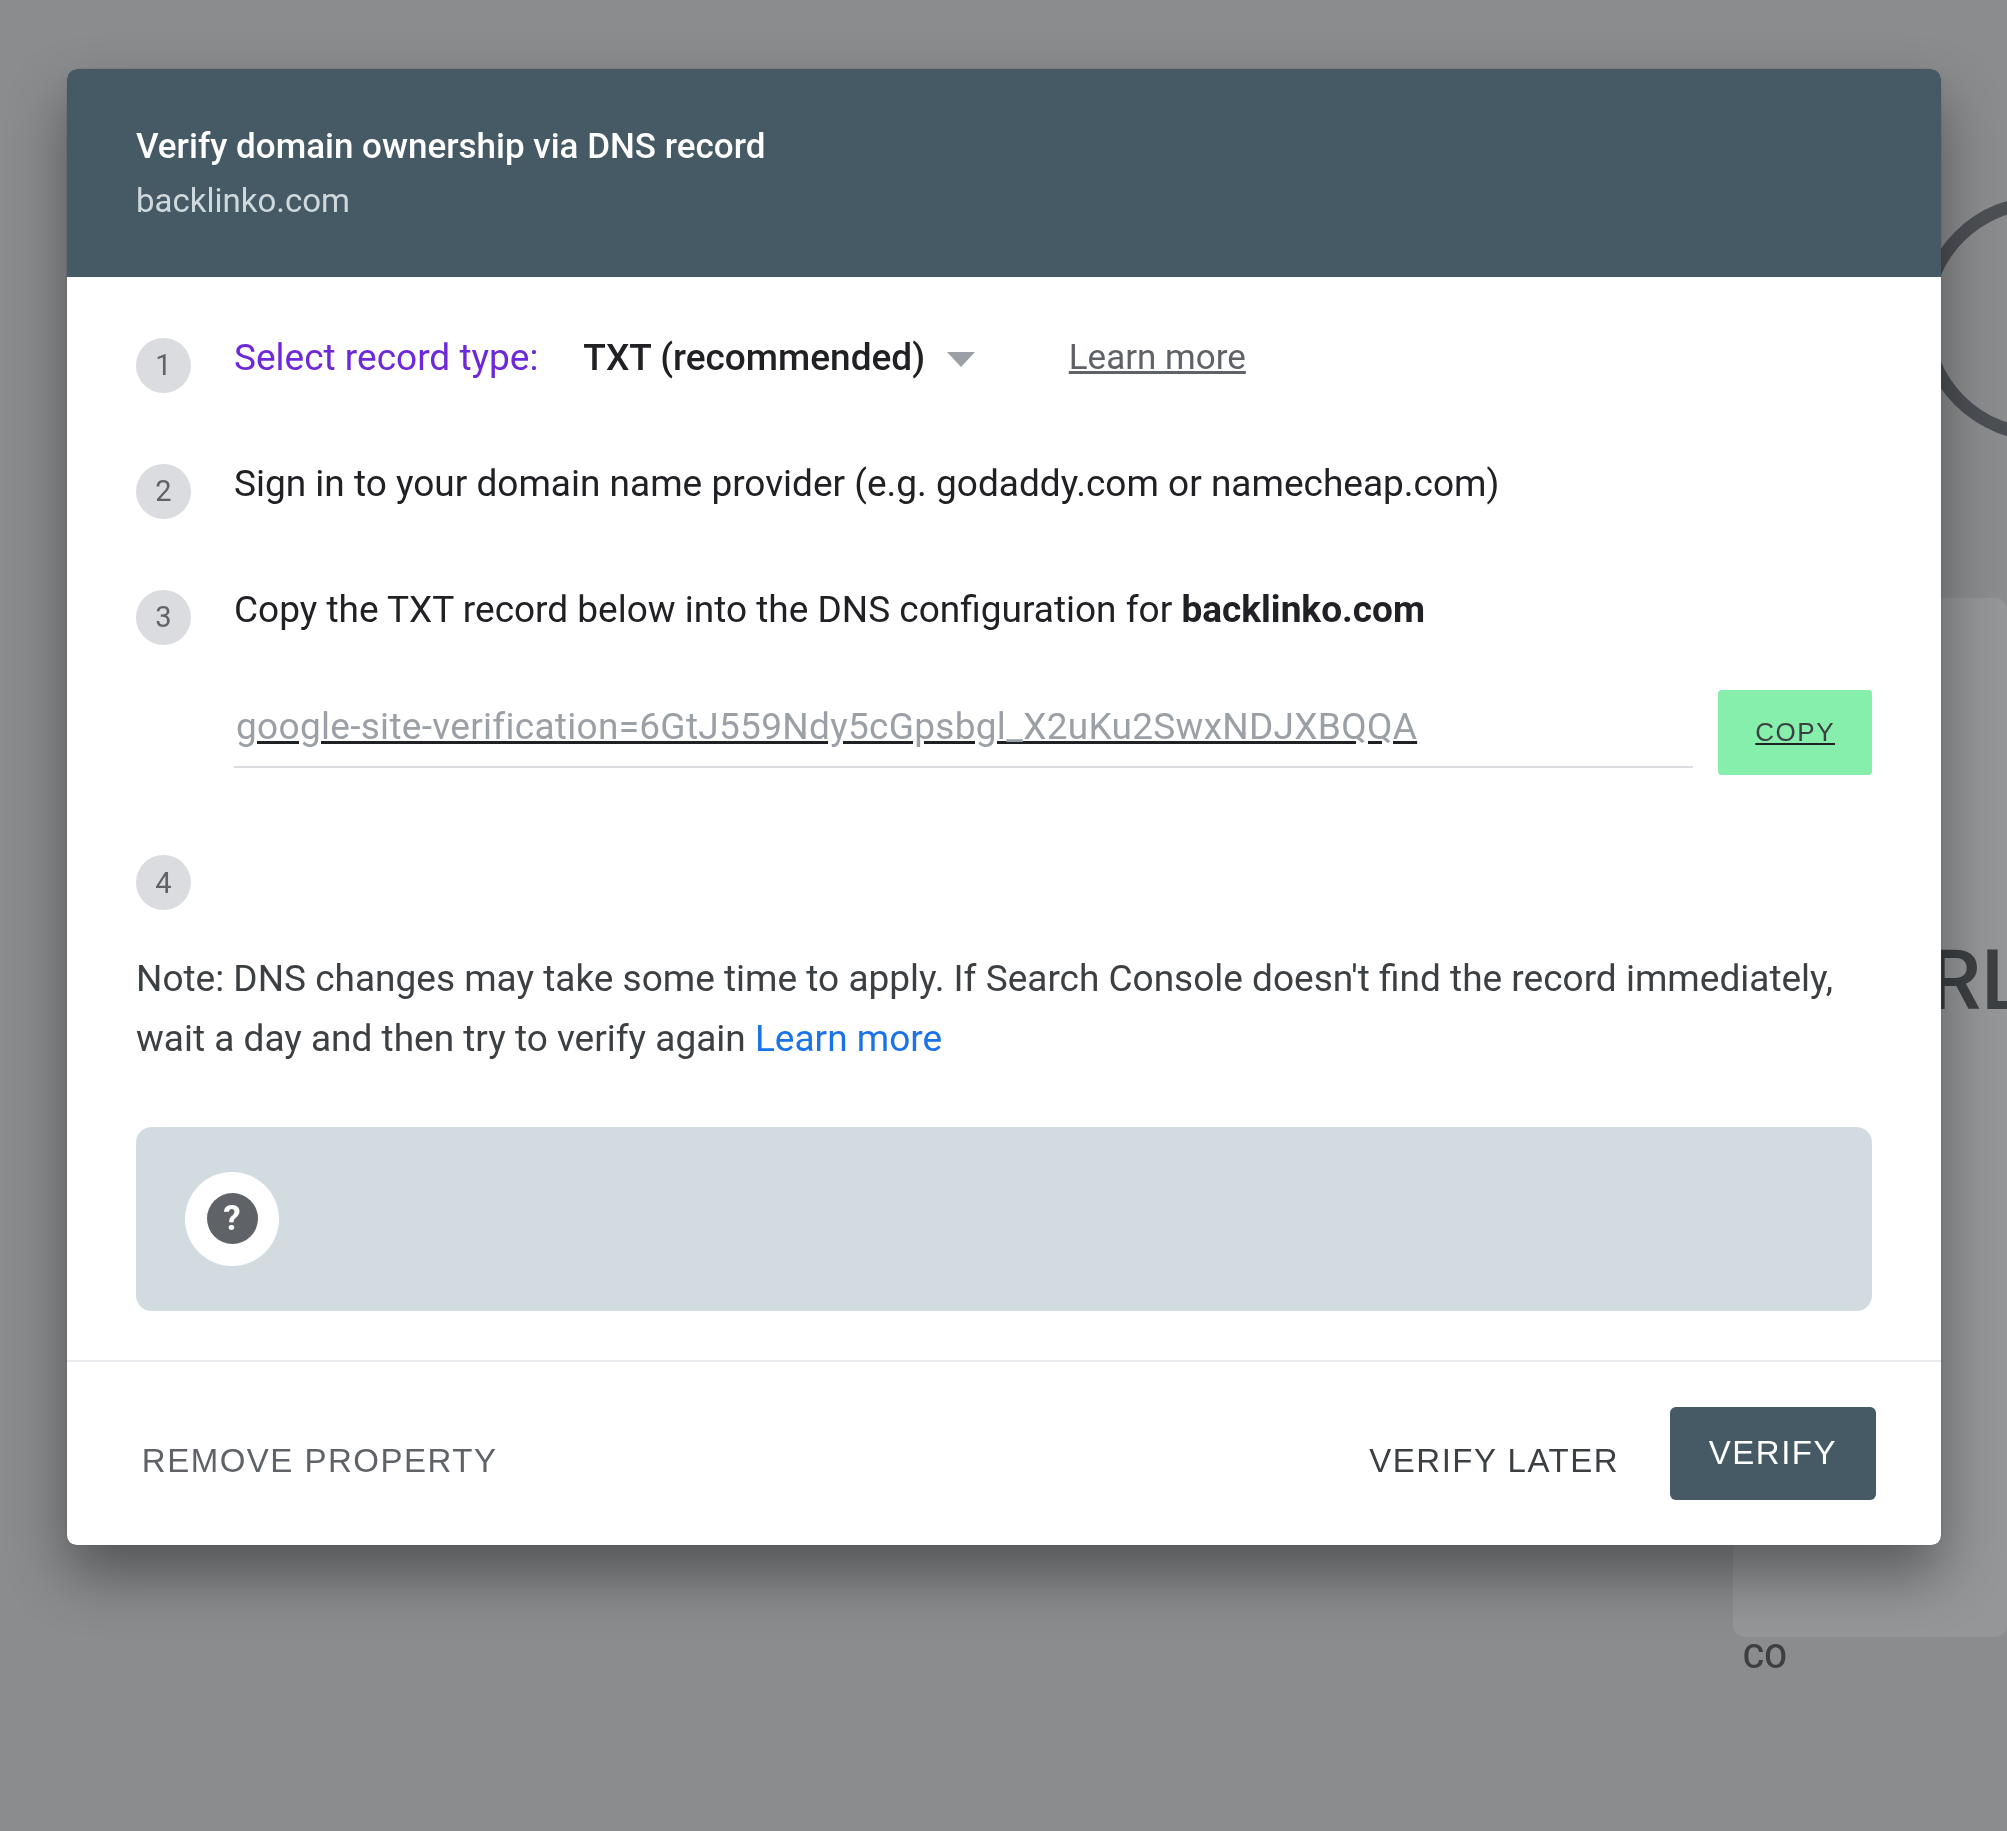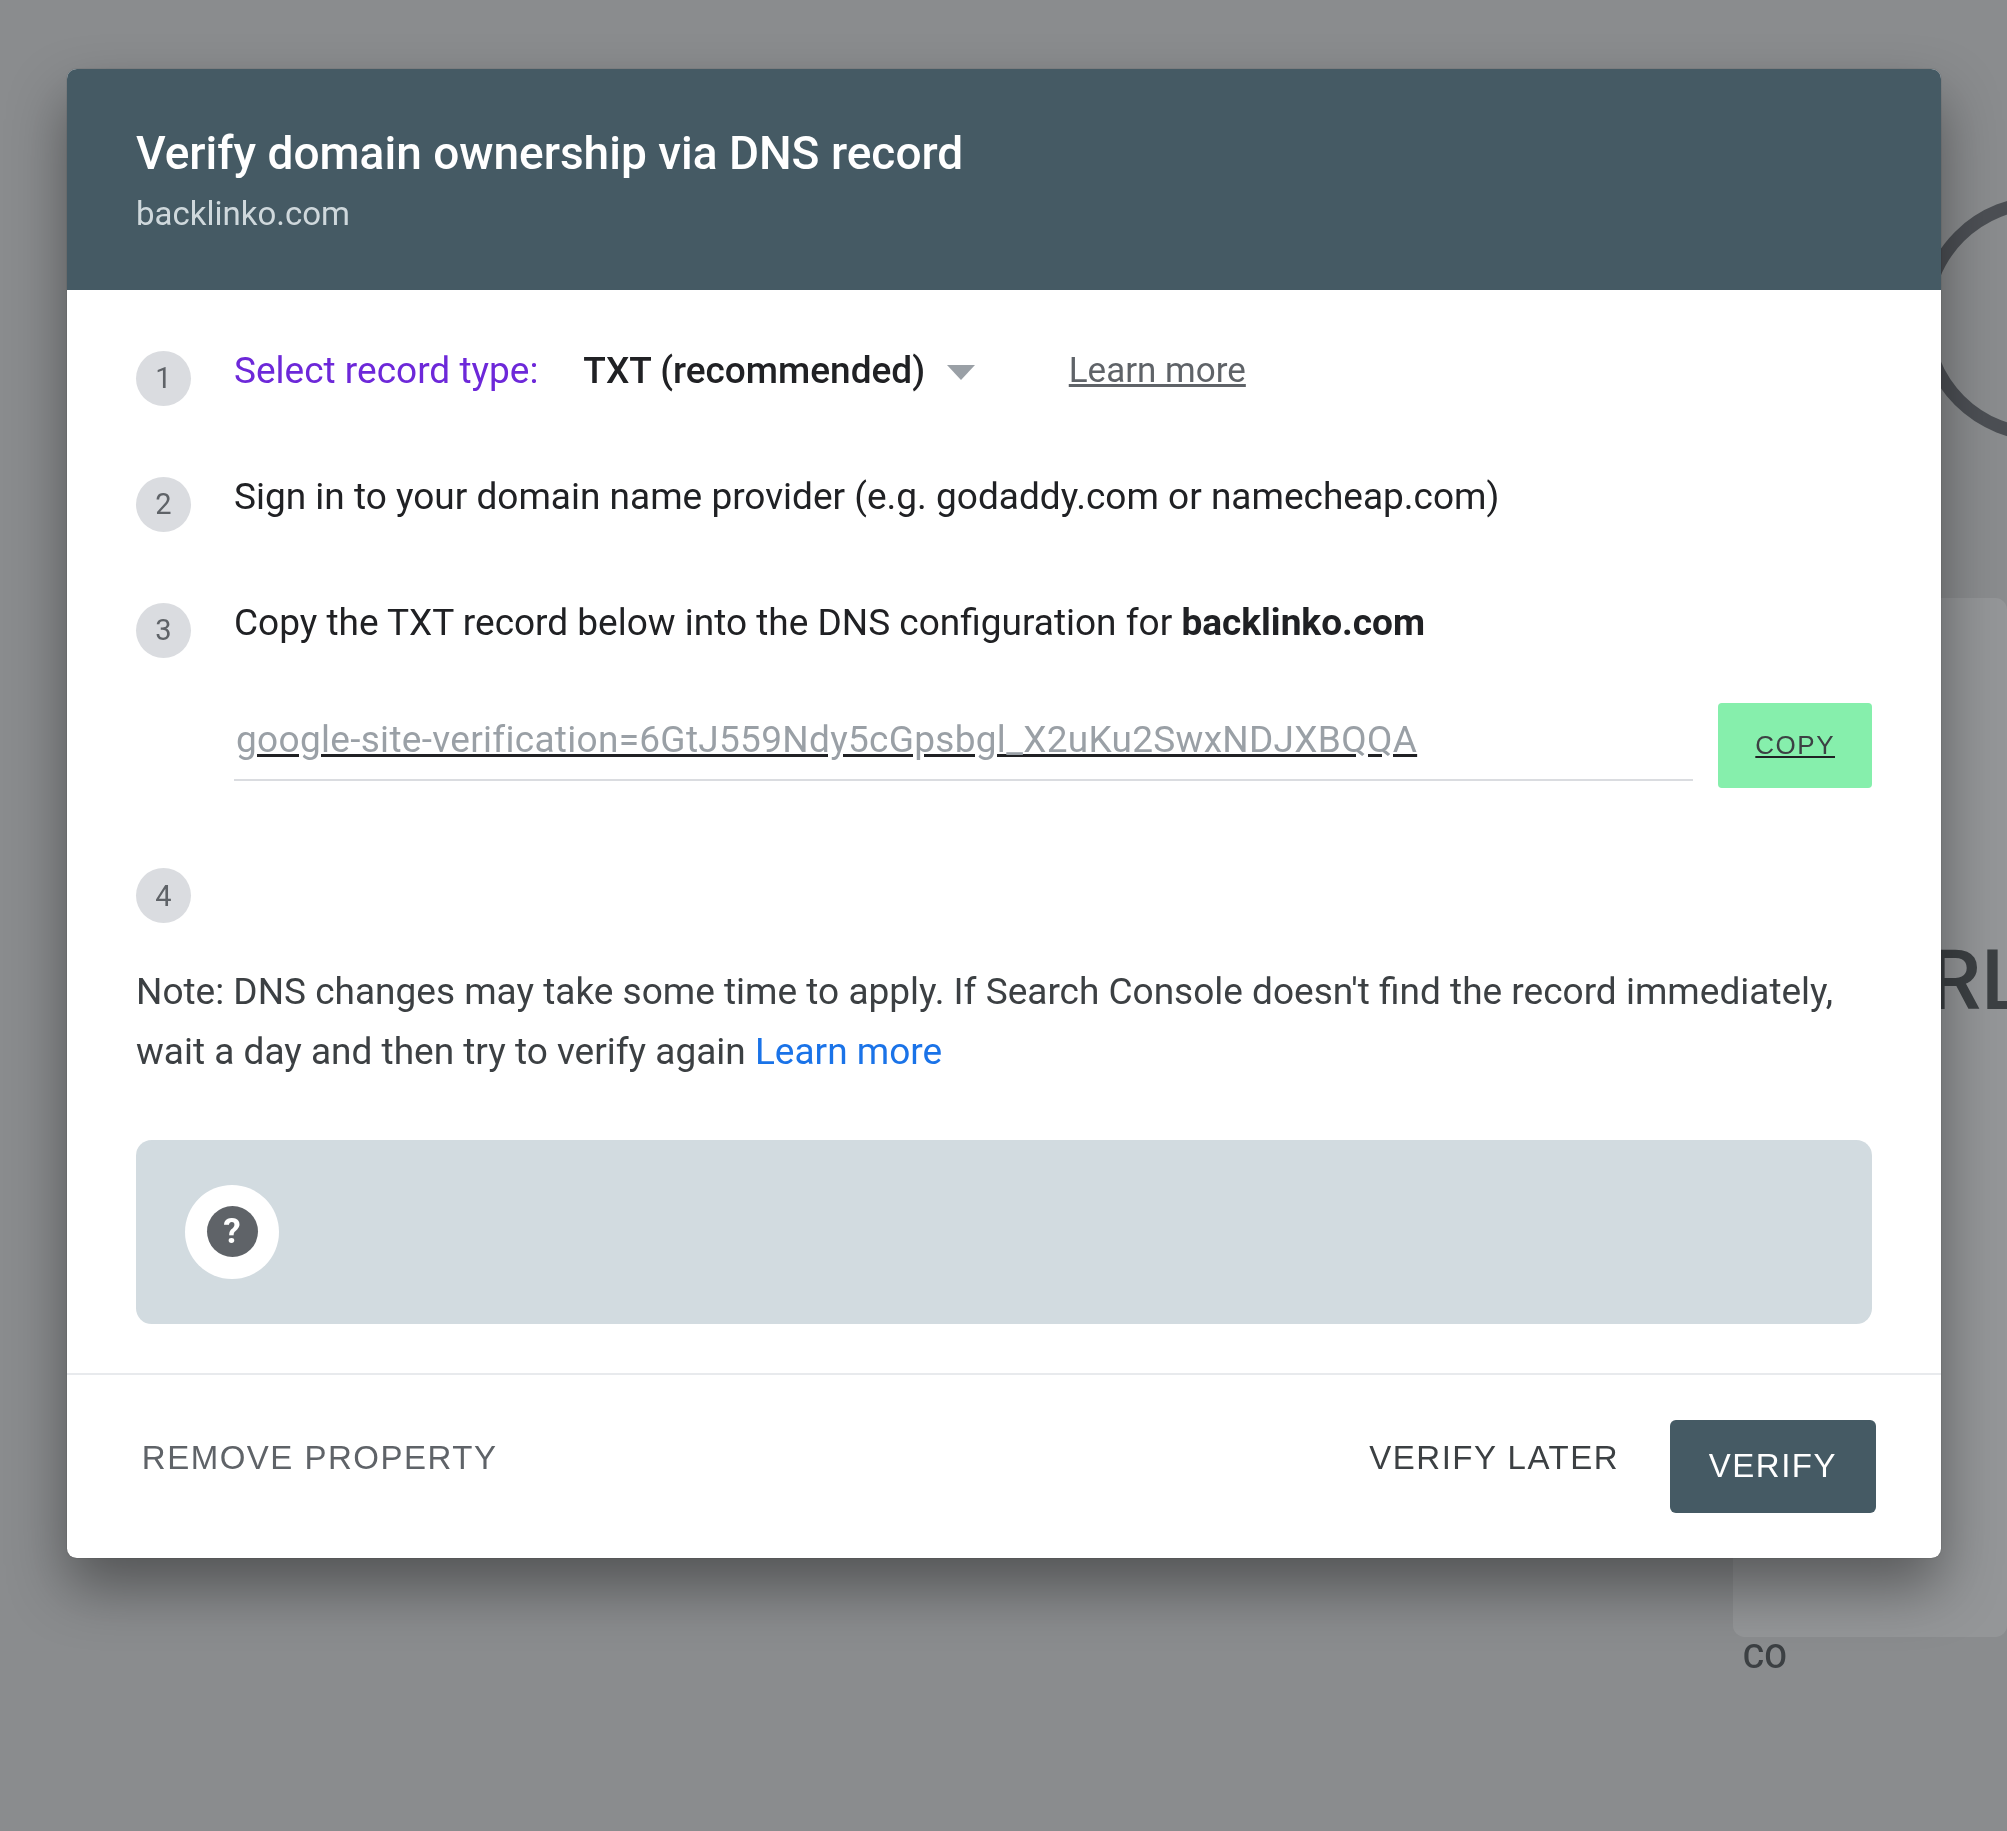--- a/index.html
+++ b/index.html
@@ -37,21 +37,21 @@
     border-radius: 9.8px;
     box-shadow: 0 29px 59px rgba(0,0,0,0.4), 0 0 0 1px rgba(0,0,0,0.05);
     overflow: hidden;
   }
 
   .dialog-header {
     background: #455a64;
     padding: 57px 69px;
     color: #fff;
   }
-  .dialog-title { font-size: 46px; font-weight: 500; margin-bottom: 13.7px; }
+  .dialog-title { font-size: 35px; font-weight: 500; margin-bottom: 13.7px; }
   .dialog-subtitle { font-size: 33px; color: #cfd8dc; font-weight: 400; }
 
   .dialog-body {
     padding: 59px 69px 49px 69px;
   }
 
   .step {
     display: flex;
     align-items: flex-start;
     margin-bottom: 69px;
@@ -157,21 +157,21 @@
     font-size: 35px; font-weight: 700;
   }
   .info-text { font-size: 35px; color: #5f6368; line-height: 1.55; }
   .info-text .info-title { font-weight: 700; color: #3c4043; }
   .info-text .info-link { color: #1a73e8; cursor: pointer; }
 
   .dialog-footer {
     border-top: 2px solid #e8eaed;
     padding: 45px 65px;
     display: flex;
-    align-items: flex-start;
+    align-items: flex-end;
   }
   .footer-left { flex: 1; }
   .btn-text {
     background: none; border: none;
     font-size: 33px; font-weight: 500;
     letter-spacing: 1.5px;
     color: #5f6368;
     cursor: pointer;
     padding: 19.6px 9.8px;
   }

